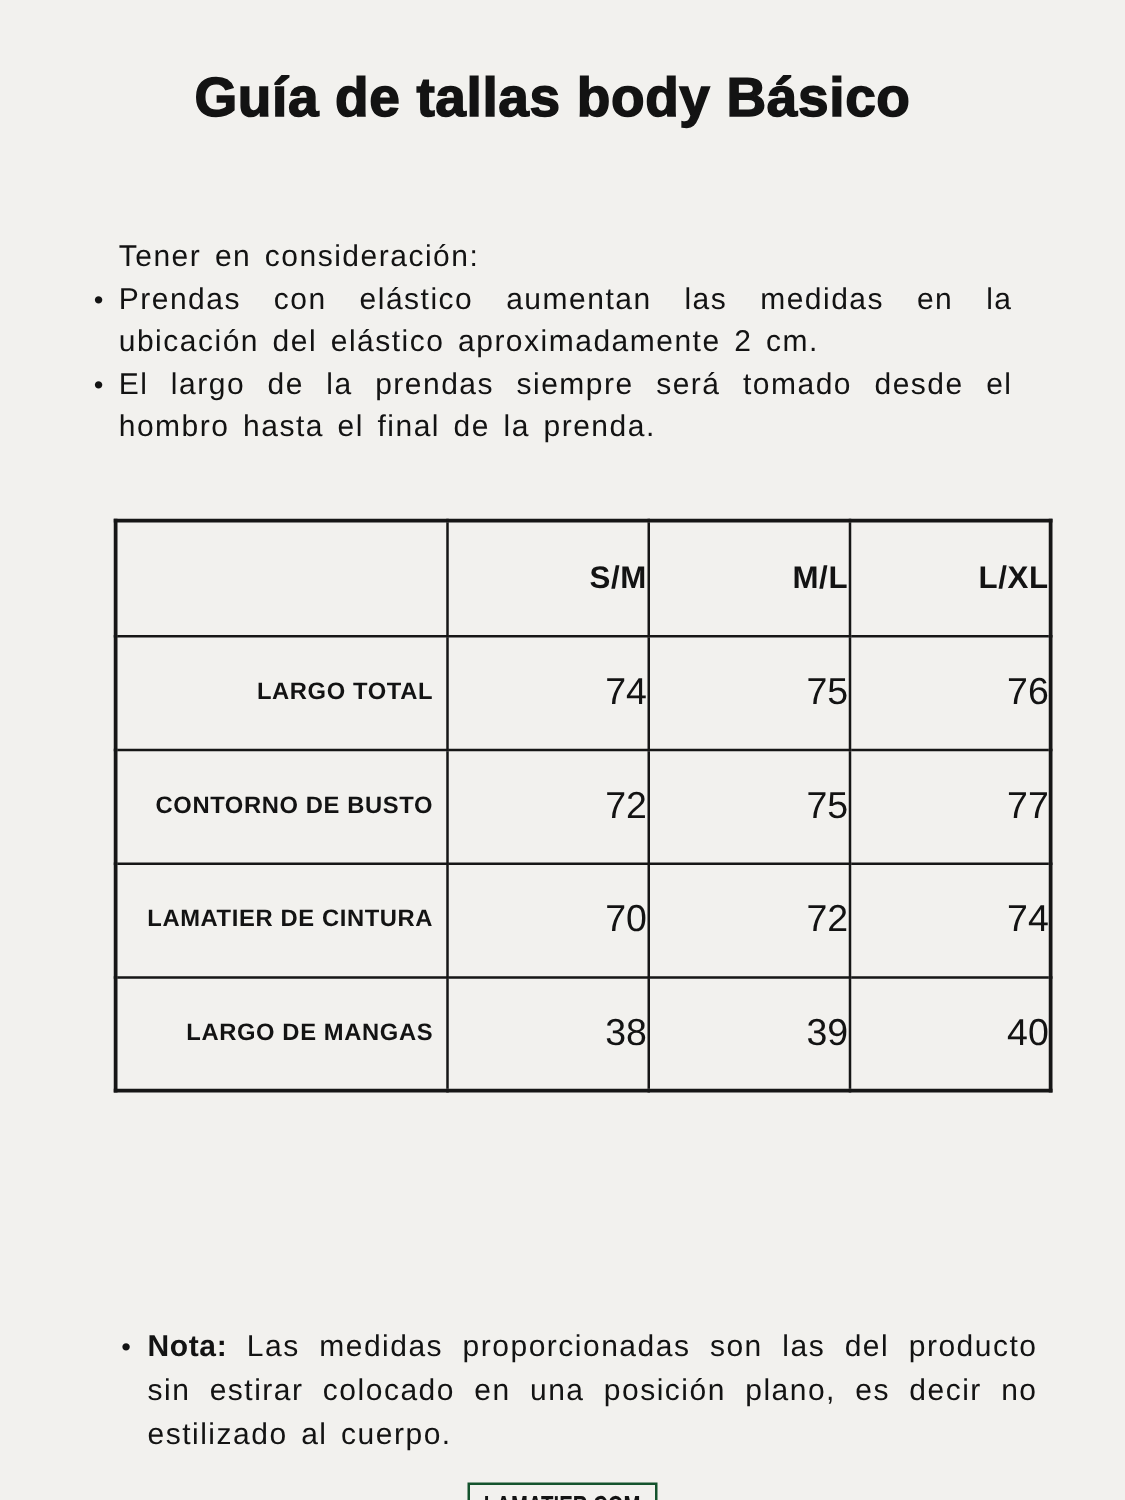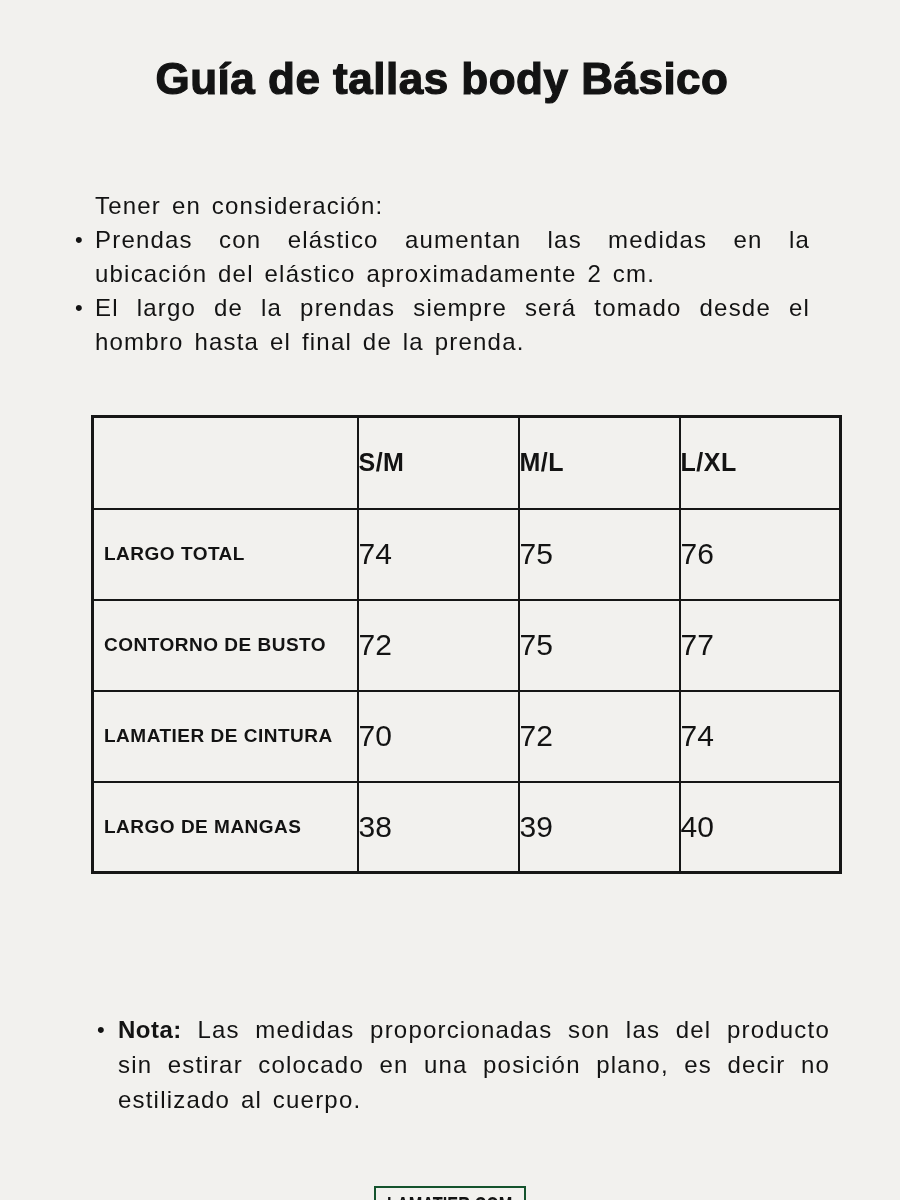--- a/index.html
+++ b/index.html
@@ -51,23 +51,24 @@
   table.size-table {
     position: absolute;
     top: 415px; left: 91px;
     width: 750px;
     border-collapse: collapse;
     table-layout: fixed;
     border: 3px solid #161616;
   }
   table.size-table td, table.size-table th {
     border: 2px solid #161616;
-    text-align: left;
+    text-align: right;
     vertical-align: middle;
     height: 91px;
+    padding-left: 12px;
   }
   table.size-table tr.head th { height: 92px; }
   col.c-label { width: 265px; }
   col.c-size  { width: 161px; }
   th.size-col {
     font-size: 25px;
     font-weight: 600;
     letter-spacing: 0.5px;
   }
   td.row-label {
@@ -89,20 +90,21 @@
     width: 733px;
     font-size: 24px;
     line-height: 35px;
     letter-spacing: 1.2px;
     word-spacing: 3px;
   }
   .note .note-item {
     position: relative;
     padding-left: 21px;
     text-align: justify;
+    margin-top: 48px;
   }
   .note .note-item::before {
     content: "\2022";
     position: absolute;
     left: 0; top: 0;
     font-size: 22px;
   }
   .note .note-label { font-weight: 700; letter-spacing: 0.5px; }
 
   

